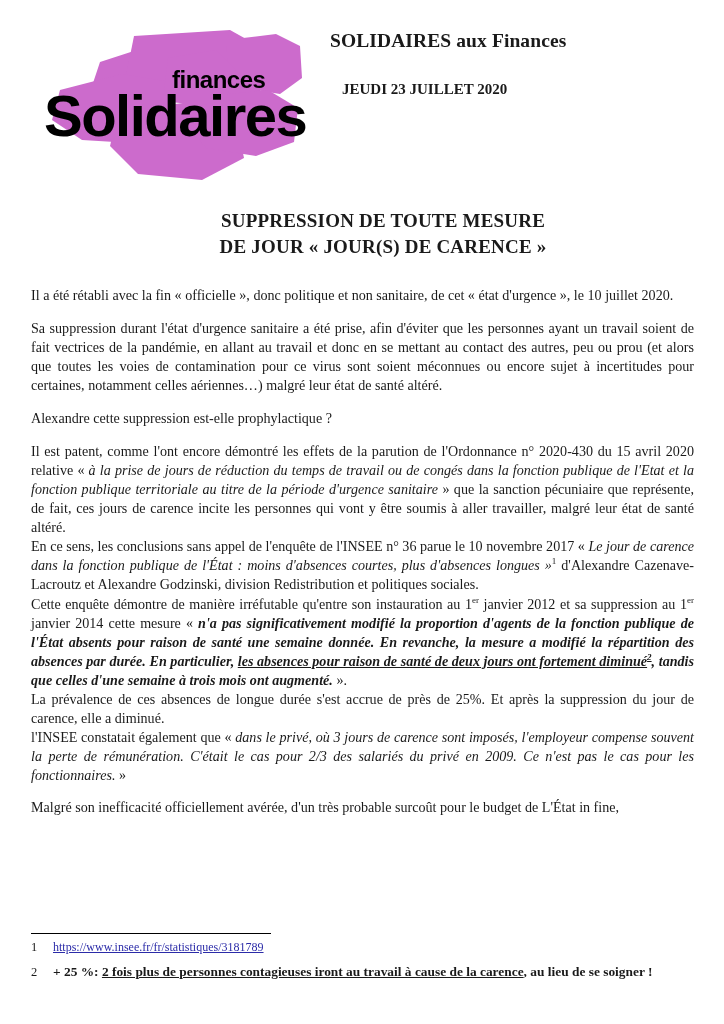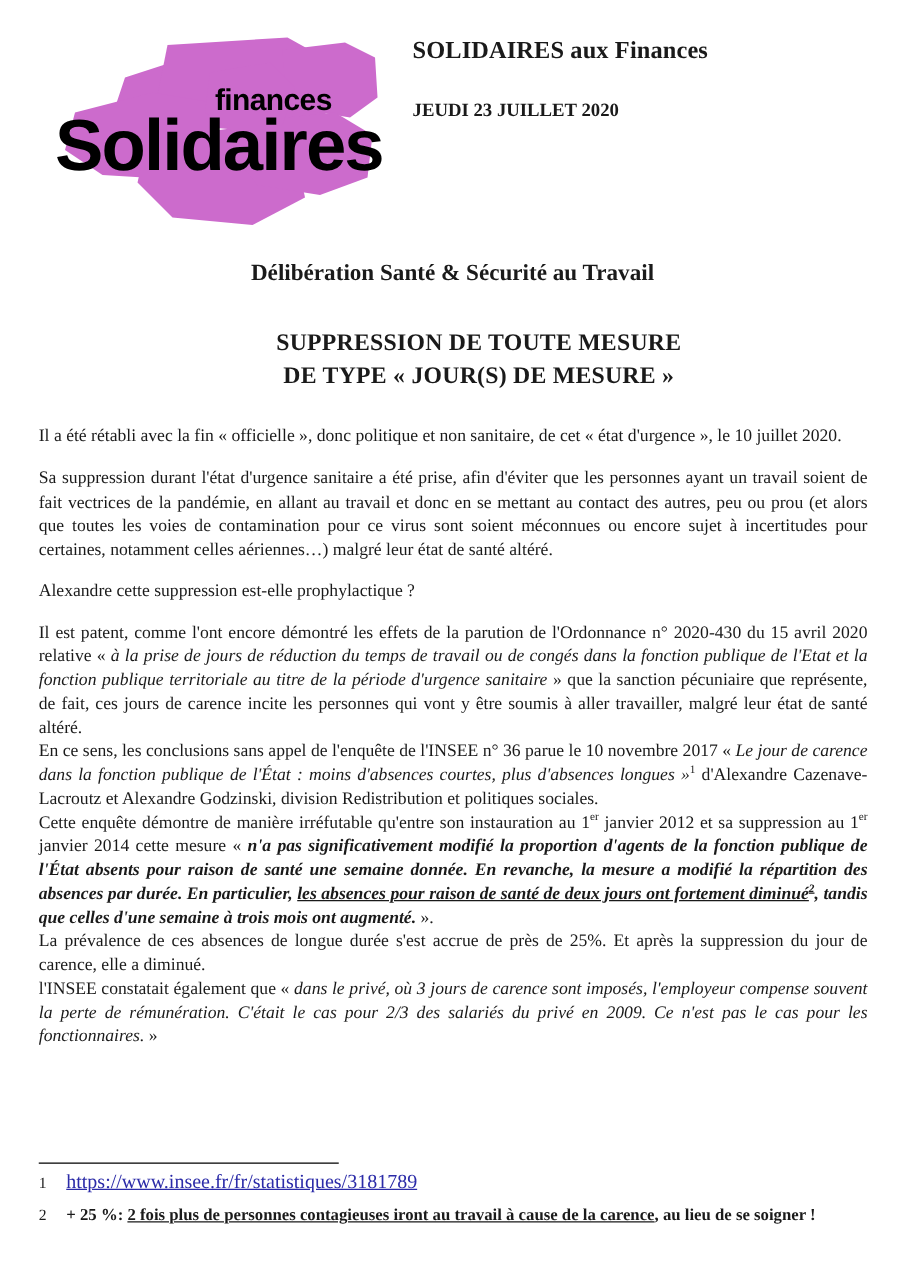--- a/index.html
+++ b/index.html
@@ -57,21 +57,21 @@
   }
   .hdr-line2 {
     font-size: 19.5px;
     font-weight: bold;
     margin: 0 0 30px 0;
     line-height: 1.1;
   }
   .hdr-line3 {
     font-size: 15px;
     font-weight: bold;
-    margin: 0;
+    margin: 12px;
     line-height: 1.1;
   }
 
   
   .doc-titles {
     text-align: center;
     margin-top: 18px;
   }
   .title-main {
     font-size: 18.5px;
@@ -136,21 +136,21 @@
     margin-bottom: 9px;
   }
   .fn-num {
     width: 22px;
     flex: 0 0 22px;
     font-size: 12.5px;
   }
   .fn-link {
     color: #2b2ba8;
     text-decoration: underline;
-    font-size: 16px;
+    font-size: 12px;
     font-family: "Liberation Serif", serif;
     text-align: right;
   }
   .fn-text {
     font-size: 13.4px;
     font-weight: bold;
     line-height: 1.25;
   }
 </style>
 </head>
@@ -179,24 +179,23 @@
       </svg>
     </div>
 
     <div class="header-titles">
       <div class="hdr-line1">SOLIDAIRES aux Finances</div>
       <div class="hdr-line3">JEUDI 23 JUILLET 2020</div>
     </div>
   </div>
 
   <div class="doc-titles">
-    <div class="title-main">Délibération Santé &amp; Sécurité au Travail</div>
     <div class="title-sub">
       <div>SUPPRESSION DE TOUTE MESURE</div>
-      <div>DE TYPE « JOUR(S) DE MESURE »</div>
+      <div>DE JOUR « JOUR(S) DE CARENCE »</div>
     </div>
   </div>
 
   <div class="content">
 
 
     <p class="para">Il a été rétabli avec la fin « officielle », donc politique et non sanitaire, de cet « état d'urgence », le 10 juillet 2020.</p>
 
     <p class="para">Sa suppression durant l'état d'urgence sanitaire a été prise, afin d'éviter que les personnes ayant un travail soient de fait vectrices de la pandémie, en allant au travail et donc en se mettant au contact des autres, peu ou prou (et alors que toutes les voies de contamination pour ce virus sont soient méconnues ou encore sujet à incertitudes pour certaines, notamment celles aériennes…) malgré leur état de santé altéré.</p>
 
@@ -207,20 +206,21 @@
     <p class="tight"><span>En ce sens, les conclusions sans appel de l'enquête de l'INSEE n° 36 parue le 10 novembre 2017 « </span><i>Le jour de carence dans la fonction publique de l'État : moins d'absences courtes, plus d'absences longues</i><i> »</i><sup>1</sup><span> d'Alexandre Cazenave-Lacroutz et Alexandre Godzinski, division Redistribution et politiques sociales.</span></p>
 
     <p class="tight"><span>Cette enquête démontre de manière irréfutable qu'entre son instauration au 1</span><sup>er</sup><span> janvier 2012 et sa suppression au 1</span><sup>er</sup><span> janvier 2014 cette mesure « </span><span class="bi">n'a pas significativement modifié la proportion d'agents de la fonction publique de l'État absents pour raison de santé une semaine donnée. En revanche, la mesure a modifié la répartition des absences par durée. En particulier, </span><span class="bi u">les absences pour raison de santé de deux jours ont fortement diminué</span><sup class="bi u">2</sup><span class="bi">, tandis que celles d'une semaine à trois mois ont augmenté.</span><span> ».</span></p>
 
     <p class="tight">La prévalence de ces  absences de longue durée s'est accrue de près de 25%. Et après la suppression du jour de carence, elle a diminué.</p>
 
     <p class="tight"><span>l'INSEE constatait également que « </span><i>dans le privé, où 3 jours de carence sont imposés, l'employeur compense souvent la perte de rémunération. C'était le cas pour 2/3 des salariés du privé en 2009. Ce n'est pas le cas pour les fonctionnaires.</i><span> »</span></p>
 
     <div class="spacer-sm"></div>
 
+    <p class="tight">Malgré son inefficacité officiellement avérée, d'un très probable surcoût pour le budget de L'État in fine,</p>
   </div>
 
   <div class="footnotes">
     <hr class="fn-rule">
 
     <div class="fn-row">
       <span class="fn-num">1</span>
       <a class="fn-link" href="#">https://www.insee.fr/fr/statistiques/3181789</a>
     </div>
 

